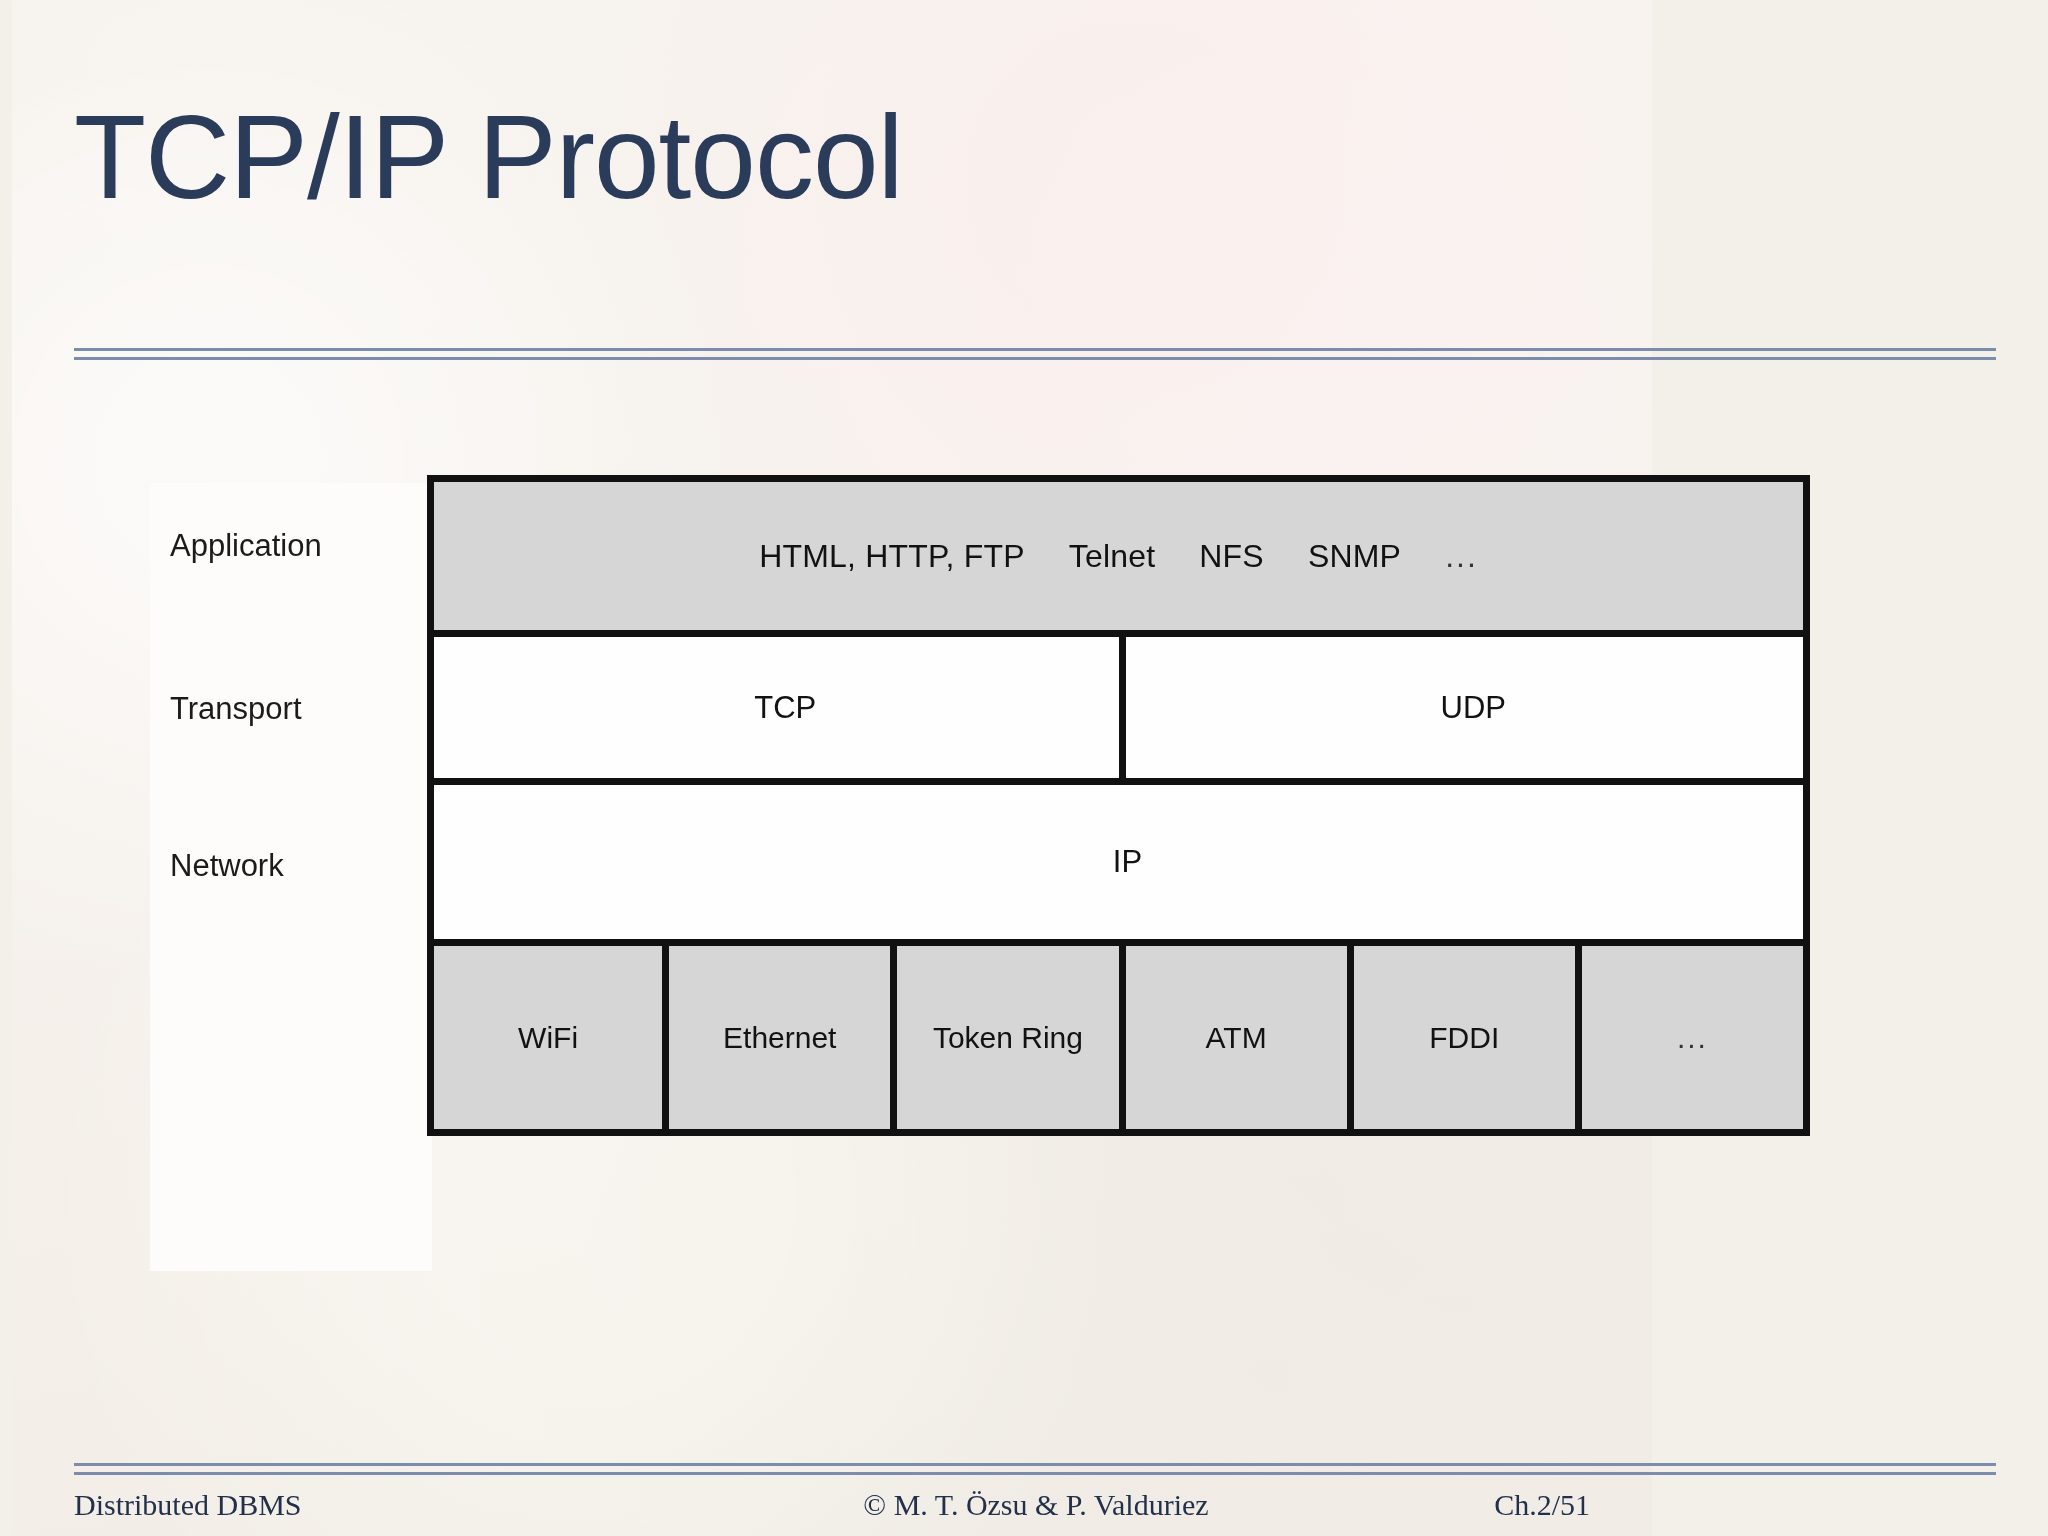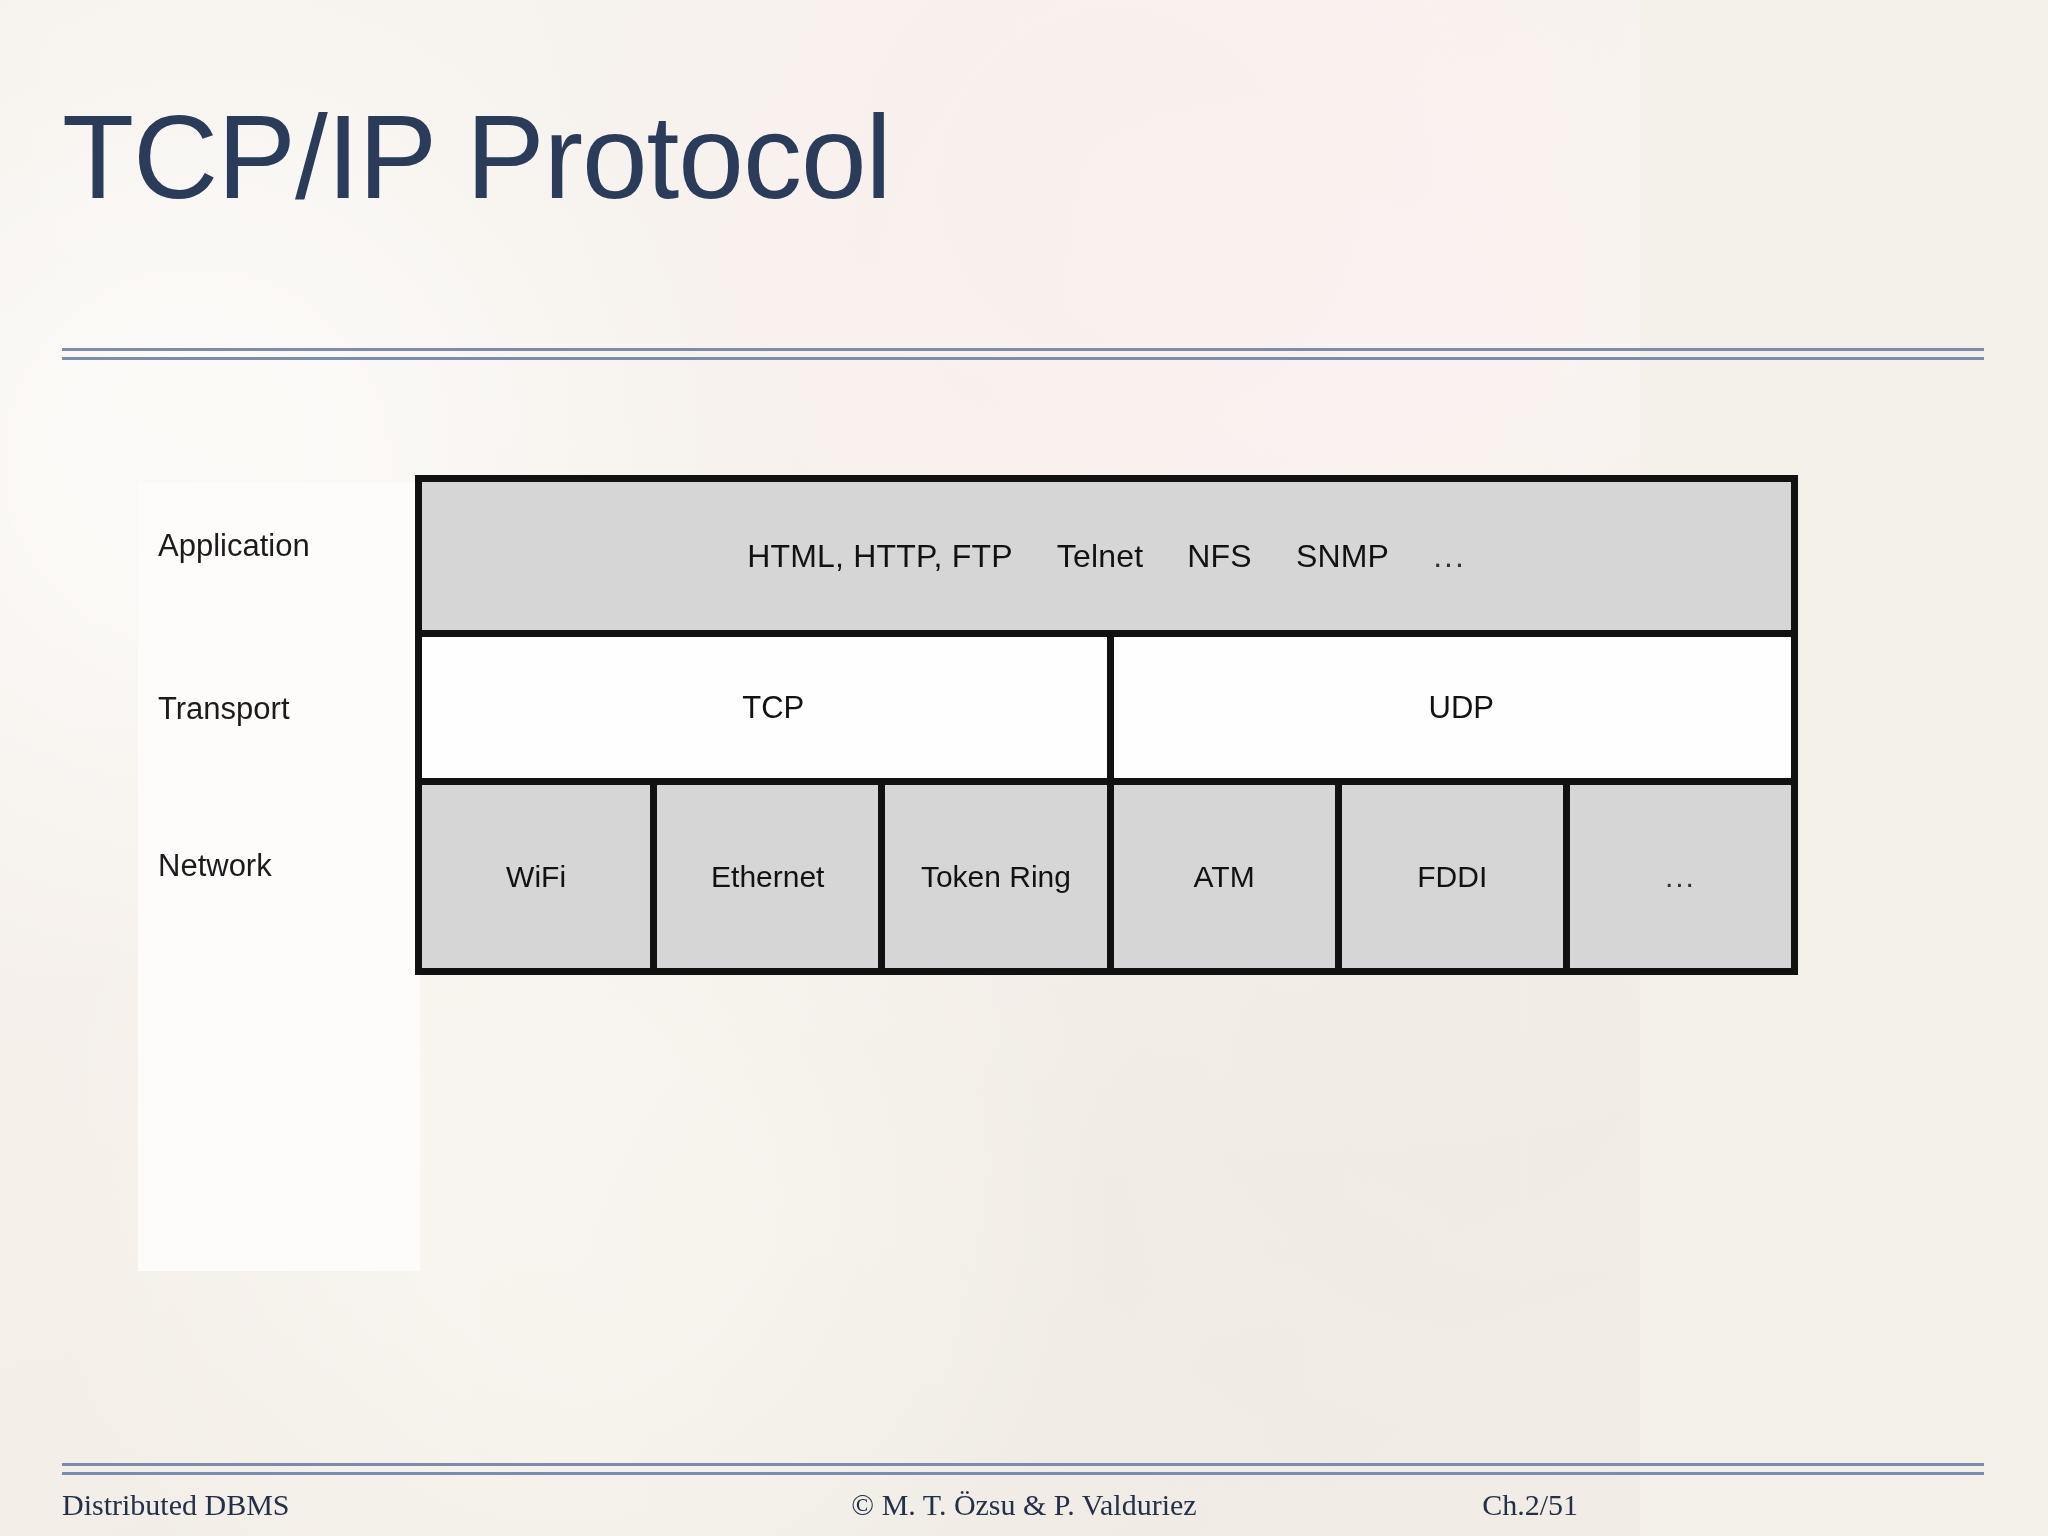--- a/index.html
+++ b/index.html
@@ -17,20 +17,21 @@
   
   #slide {
     position: relative;
     width: 1640px;
     height: 1536px;
     background:
       radial-gradient(ellipse at 18% 8%, #f7f3ee 0%, rgba(247,243,238,0) 55%),
       radial-gradient(ellipse at 82% 22%, #faf4f2 0%, rgba(250,244,242,0) 50%),
       radial-gradient(ellipse at 50% 95%, #f0ece5 0%, rgba(240,236,229,0) 60%),
       linear-gradient(170deg, #f5f1ec 0%, #f6f1ec 35%, #f4efe9 70%, #f1ede6 100%);
+    margin-left: 12px;
   }
   
   #slide::before {
     content: "";
     position: absolute;
     inset: 0;
     pointer-events: none;
     background:
       radial-gradient(circle at 12% 30%, rgba(255,255,255,.55) 0 6%, rgba(255,255,255,0) 30%),
       radial-gradient(circle at 68% 12%, rgba(250,238,236,.55) 0 8%, rgba(250,238,236,0) 32%),
@@ -206,20 +207,23 @@
             <span class="item ellipsis-cell">...</span>
           </div>
         </div>
       </div>
 
       <div class="layer-row" id="row-transport">
         <div class="cell plain">TCP</div>
         <div class="cell plain">UDP</div>
       </div>
 
+      <div class="layer-row" id="row-network">
+        <div class="cell plain">IP</div>
+      </div>
 
       <div class="layer-row" id="row-individual">
         <div class="cell shaded">WiFi</div>
         <div class="cell shaded">Ethernet</div>
         <div class="cell shaded">Token Ring</div>
         <div class="cell shaded">ATM</div>
         <div class="cell shaded">FDDI</div>
         <div class="cell shaded ellipsis-cell">...</div>
       </div>
 

